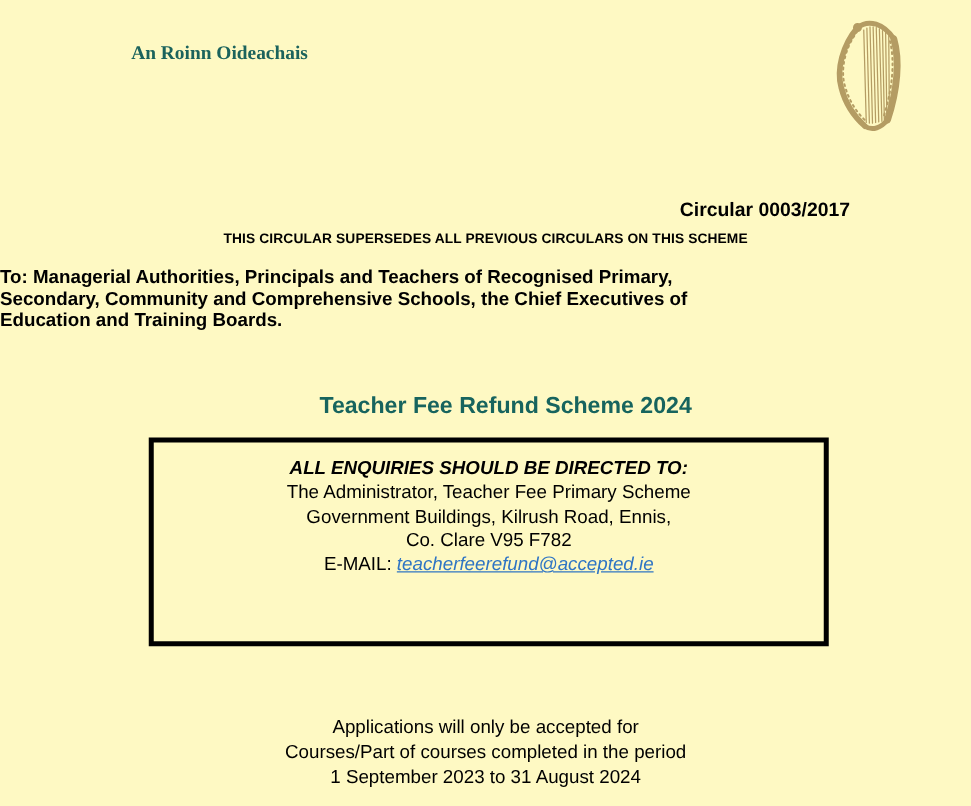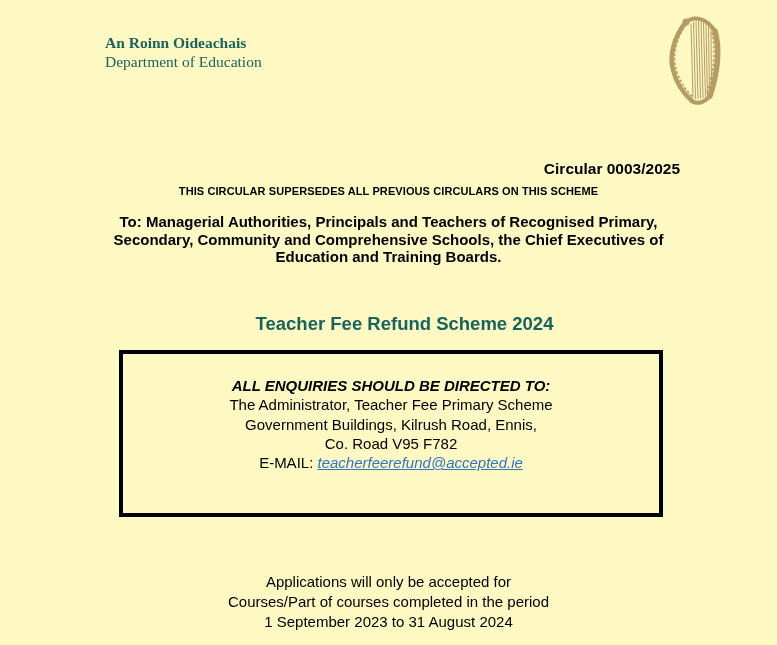--- a/index.html
+++ b/index.html
@@ -52,21 +52,20 @@
     font-size: 11px;
     letter-spacing: 0.1px;
   }
 
   
   .addressees {
     position: absolute;
     top: 213px;
     left: 0;
     width: 100%;
-    text-align: center;
     font-weight: bold;
     font-size: 15px;
     line-height: 17.5px;
     white-space: pre-line;
   }
 
   
   .scheme-title {
     position: absolute;
     top: 297px;
@@ -84,21 +83,21 @@
     position: absolute;
     left: 119px;
     top: 350px;
     width: 544px;
     height: 167px;
     box-sizing: border-box;
     border: 4px solid #000000;
     text-align: center;
     font-size: 15px;
     line-height: 19.3px;
-    padding-top: 22px;
+    padding-top: 11px;
   }
   .enq-heading { font-weight: bold; font-style: italic; }
   .email-link {
     color: #2f75c4;
     font-style: italic;
     text-decoration: underline;
     cursor: pointer;
   }
 
   
@@ -114,21 +113,20 @@
     white-space: pre-line;
   }
 </style>
 </head>
 <body>
 
 <div class="page">
 
   <div class="logo">
     <div class="logo-irish">An Roinn Oideachais</div>
-    <div class="logo-english">Department of Education</div>
   </div>
 
   <div class="harp">
     <svg viewBox="0 0 70 94" width="70" height="94" aria-hidden="true">
       <g fill="none" stroke="#b49c63" stroke-linecap="round">
 
         <path d="M22,9 C31,2 43,6 51,18" stroke-width="4"></path>
 
         <circle cx="22" cy="9" r="2.6" stroke-width="2"></circle>
 
@@ -147,35 +145,35 @@
         <path d="M34.5,8.5 L36.5,85" stroke-width="1"></path>
         <path d="M37,9 L39,84.5" stroke-width="1"></path>
         <path d="M39.5,10 L41.5,84" stroke-width="1"></path>
         <path d="M42,11.5 L43.5,83.5" stroke-width="1"></path>
         <path d="M44.5,13 L45.5,83" stroke-width="1"></path>
         <path d="M47,15 L47.5,82" stroke-width="1"></path>
       </g>
     </svg>
   </div>
 
-  <div class="circular-no">Circular 0003/2025</div>
+  <div class="circular-no">Circular 0003/2017</div>
 
   <div class="supersedes">THIS CIRCULAR SUPERSEDES ALL PREVIOUS CIRCULARS ON THIS SCHEME</div>
 
   <div class="addressees">To: Managerial Authorities, Principals and Teachers of Recognised Primary,
 Secondary, Community and Comprehensive Schools, the Chief Executives of
 Education and Training Boards.</div>
 
   <h1 class="scheme-title">Teacher Fee Refund Scheme 2024</h1>
 
   <div class="enquiries-box">
     <div class="enq-heading">ALL ENQUIRIES SHOULD BE DIRECTED TO:</div>
     <div class="enq-line">The Administrator, Teacher Fee Primary Scheme</div>
     <div class="enq-line">Government Buildings, Kilrush Road, Ennis,</div>
-    <div class="enq-line">Co. Road V95 F782</div>
+    <div class="enq-line">Co. Clare V95 F782</div>
     <div class="enq-email">
       <span>E-MAIL: </span><a href="#" class="email-link">teacherfeerefund@accepted.ie</a>
     </div>
   </div>
 
   <div class="footer-note">Applications will only be accepted for
 Courses/Part of courses completed in the period
 1 September 2023 to 31 August 2024</div>
 
 </div>

